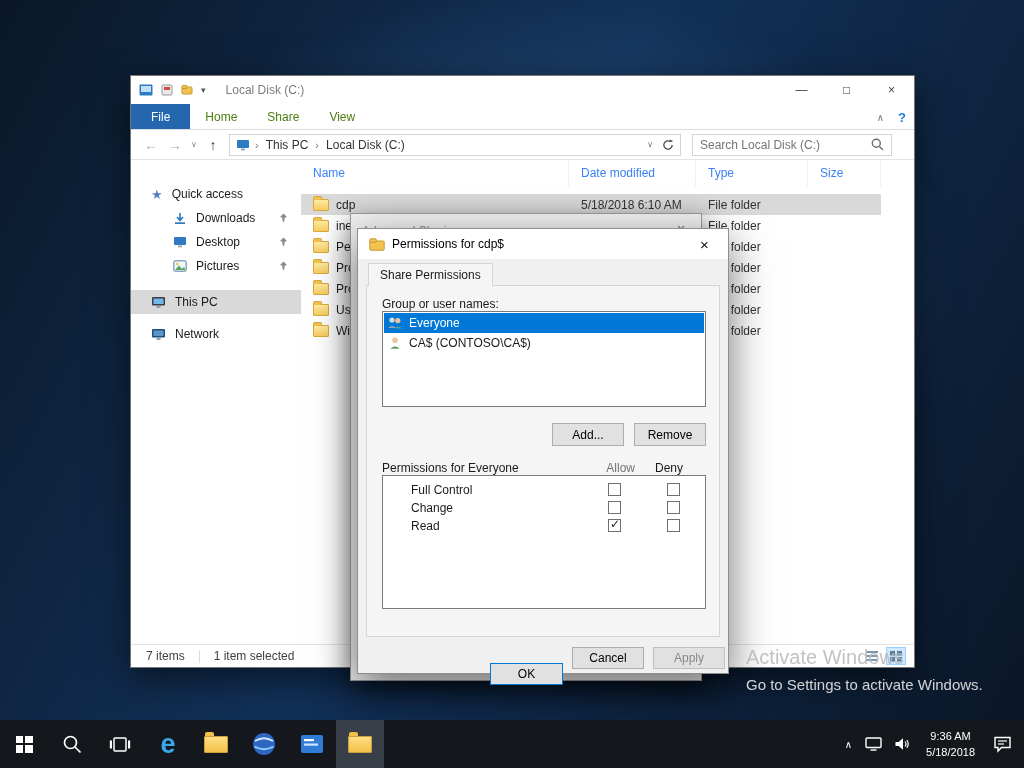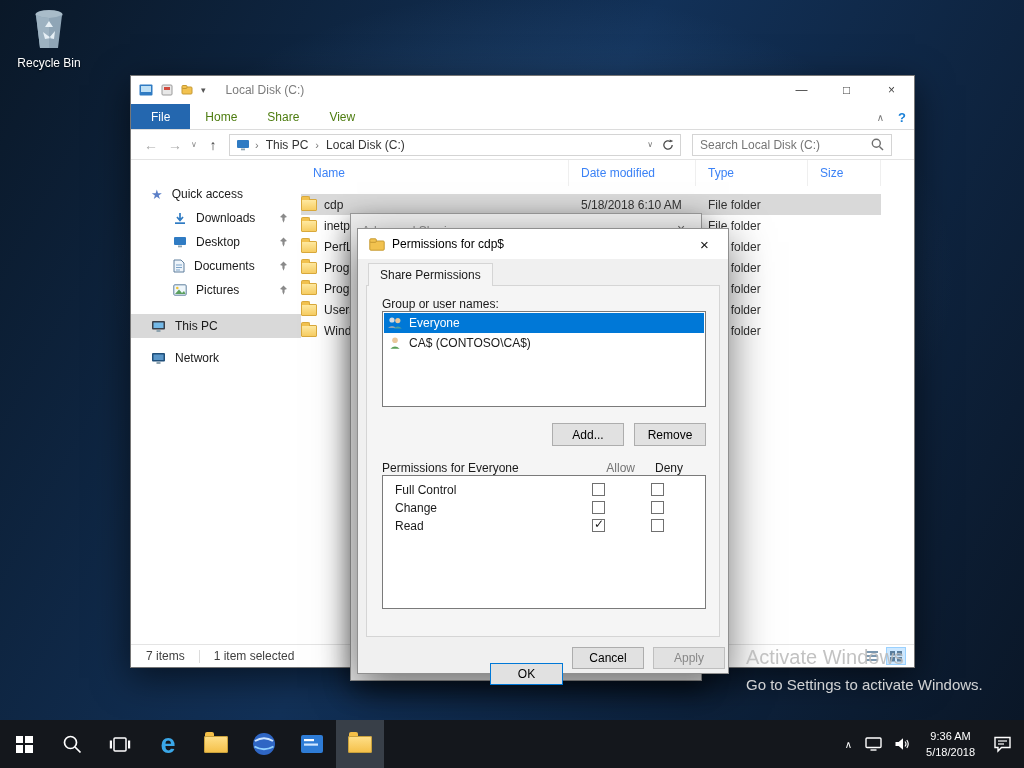--- a/index.html
+++ b/index.html
@@ -54,21 +54,21 @@
   .qa-star { color:#5b7fc7; font-size:13px; }
   .tpc-gap { margin-top:12px; } .net-gap { margin-top:8px; }
 
   .filearea { flex:1; position:relative; overflow:hidden; }
   .cols { display:flex; height:26px; color:#3b82f6; }
   .col { display:flex; align-items:center; padding-left:12px; border-right:1px solid #efefef; }
   .col-name { width:268px; } .col-date { width:127px; } .col-type { width:112px; } .col-size { width:73px; }
   .rows { margin-top:8px; }
   .frow { width:580px; height:21px; display:flex; align-items:center; color:#1f1f1f; }
   .frow.selected { background:#d9d9d9; }
-  .c-name { width:268px; display:flex; align-items:center; gap:7px; }
+  .c-name { width:268px; display:flex; align-items:center; gap:7px; padding-left:12px; }
   .c-date { width:127px; padding-left:12px; color:#333; }
   .c-type { width:112px; padding-left:12px; color:#333; }
   .c-size { width:73px; padding-left:12px; }
 
   .mini-folder { width:16px; height:12px; background:linear-gradient(#ffe9a0,#f7cd62); border:1px solid #d9a93c; border-radius:1px; position:relative; flex:none; }
   .mini-folder::before { content:""; position:absolute; top:-4px; left:-1px; width:7px; height:3px; background:#f2c24f; border:1px solid #d9a93c; border-bottom:none; border-radius:2px 2px 0 0; }
 
   .statusbar { position:absolute; left:0; right:0; bottom:0; height:23px; border-top:1px solid #e4e4e4; display:flex; align-items:center; padding-left:15px; gap:14px; color:#3f3f3f; background:#fff; }
   .sb-div { width:1px; height:13px; background:#dcdcdc; }
   .sb-views { margin-left:auto; display:flex; gap:4px; padding-right:8px; }
@@ -95,21 +95,21 @@
   .group-item { height:20px; display:flex; align-items:center; gap:6px; padding:0 3px; color:#1a1a1a; }
   .group-item.selected { background:#0078d7; color:#fff; }
 
   .dbtn { position:absolute; height:23px; background:#e1e1e1; border:1px solid #adadad; display:flex; align-items:center; justify-content:center; color:#000; }
   .btn-add { left:194px; top:194px; width:72px; }
   .btn-remove { left:276px; top:194px; width:72px; }
 
   .lbl-perms { position:absolute; left:24px; top:232px; color:#1a1a1a; }
   .hdr-allow { position:absolute; left:227px; top:232px; width:50px; text-align:right; color:#737373; }
   .hdr-deny  { position:absolute; left:286px; top:232px; width:50px; text-align:center; color:#1a1a1a; }
-  .permbox { position:absolute; left:24px; top:246px; width:324px; height:134px; background:#fff; border:1px solid #7a7a7a; padding-top:5px; }
+  .permbox { position:absolute; left:24px; top:246px; width:324px; height:134px; background:#fff; border:1px solid #7a7a7a; padding-top:5px;padding-left:16px; }
   .perm-row { height:18px; position:relative; display:flex; align-items:center; padding-left:12px; color:#1a1a1a; }
   .chk { position:absolute; top:2px; width:13px; height:13px; background:#fff; border:1px solid #707070; }
   .chk-allow { left:209px; } .chk-deny { left:268px; }
   .chk.checked::after { content:"✓"; position:absolute; left:1px; top:-3px; font-size:12px; font-weight:bold; color:#1a1a1a; }
 
   .btn-ok { left:132px; top:418px; width:73px; height:22px; border:1px solid #0078d7;margin-top:16px; }
   .btn-cancel { left:214px; top:418px; width:72px; height:22px; }
   .btn-apply { left:295px; top:418px; width:72px; height:22px; }
   .dbtn.disabled { color:#888; border-color:#bfbfbf; }
 
@@ -130,29 +130,20 @@
   .tray-chev { color:#fff; font-size:10px; padding:0 7px; }
   .tray-ic { padding:0 6px; display:flex; align-items:center; }
   .clock { color:#fff; font-size:11px; text-align:center; line-height:1.5; padding:0 10px; }
   .action { padding:0 12px 0 8px; display:flex; align-items:center; }
 </style>
 </head>
 <body>
 
 <div class="screen">
 
-  <div class="bin">
-    <svg width="36" height="42" viewBox="0 0 36 42">
-      <ellipse cx="18" cy="6.5" rx="13.5" ry="4.5" fill="#a9bcc9"></ellipse>
-      <path d="M5 7 L9 40 L27 40 L31 7 Q18 13 5 7 Z" fill="#8fa5b6"></path>
-      <path d="M5 7 L9 40 L18 40 L18 10 Q11 10 5 7 Z" fill="#9db2c1"></path>
-      <path d="M14 19 l4 -6 l4 6 z M12 24 l2 7 l6 -1 z M24 23 l-1 8 l-5 -1 z" fill="#e6eff5"></path>
-    </svg>
-    <div class="bin-label">Recycle Bin</div>
-  </div>
 
   <div class="explorer">
 
     <div class="titlebar">
       <svg width="14" height="12" viewBox="0 0 14 12">
         <rect x="0.5" y="0.5" width="13" height="11" rx="1" fill="#2f7bc3"></rect>
           <rect x="2" y="2" width="10" height="6" fill="#bfe0f5"></rect>
       </svg>
       <svg width="12" height="12" viewBox="0 0 12 12">
         <rect x="1" y="1" width="10" height="10" rx="1" fill="#e8e8e8" stroke="#9a9a9a"></rect>
@@ -233,32 +224,20 @@
           <svg width="14" height="12" viewBox="0 0 14 12">
             <rect x="1" y="1" width="12" height="8" rx="1" fill="#2f7bc3"></rect>
               <rect x="5" y="9.5" width="4" height="1.8" fill="#8ea3af"></rect>
           </svg>
           <span>Desktop</span>
           <svg class="pin" width="10" height="10" viewBox="0 0 10 10">
             <path d="M5.5 0.5 L9 4 L6.6 4.8 L6.6 7 L5.5 9.7 L4.4 7 L4.4 4.8 L2 4 Z" fill="#8a8a8a"></path>
           </svg>
         </div>
         <div class="side-item side-sub">
-          <svg width="12" height="14" viewBox="0 0 12 14">
-            <path d="M1 1 H8 L11 4 V13 H1 Z" fill="#eef4fa" stroke="#5f7f9d"></path>
-            <line x1="3" y1="6" x2="9" y2="6" stroke="#7ba3c9"></line>
-              <line x1="3" y1="8.5" x2="9" y2="8.5" stroke="#7ba3c9"></line>
-              <line x1="3" y1="11" x2="7" y2="11" stroke="#7ba3c9"></line>
-          </svg>
-          <span>Documents</span>
-          <svg class="pin" width="10" height="10" viewBox="0 0 10 10">
-            <path d="M5.5 0.5 L9 4 L6.6 4.8 L6.6 7 L5.5 9.7 L4.4 7 L4.4 4.8 L2 4 Z" fill="#8a8a8a"></path>
-          </svg>
-        </div>
-        <div class="side-item side-sub">
           <svg width="14" height="12" viewBox="0 0 14 12">
             <rect x="0.8" y="0.8" width="12.4" height="10.4" rx="1" fill="#eef6fb" stroke="#5f7f9d"></rect>
             <circle cx="4.3" cy="4" r="1.3" fill="#f0c234"></circle>
             <path d="M2 10 L6 5.5 L9 9 L11 7 L12.6 10 Z" fill="#5aa05e"></path>
           </svg>
           <span>Pictures</span>
           <svg class="pin" width="10" height="10" viewBox="0 0 10 10">
             <path d="M5.5 0.5 L9 4 L6.6 4.8 L6.6 7 L5.5 9.7 L4.4 7 L4.4 4.8 L2 4 Z" fill="#8a8a8a"></path>
           </svg>
         </div>

